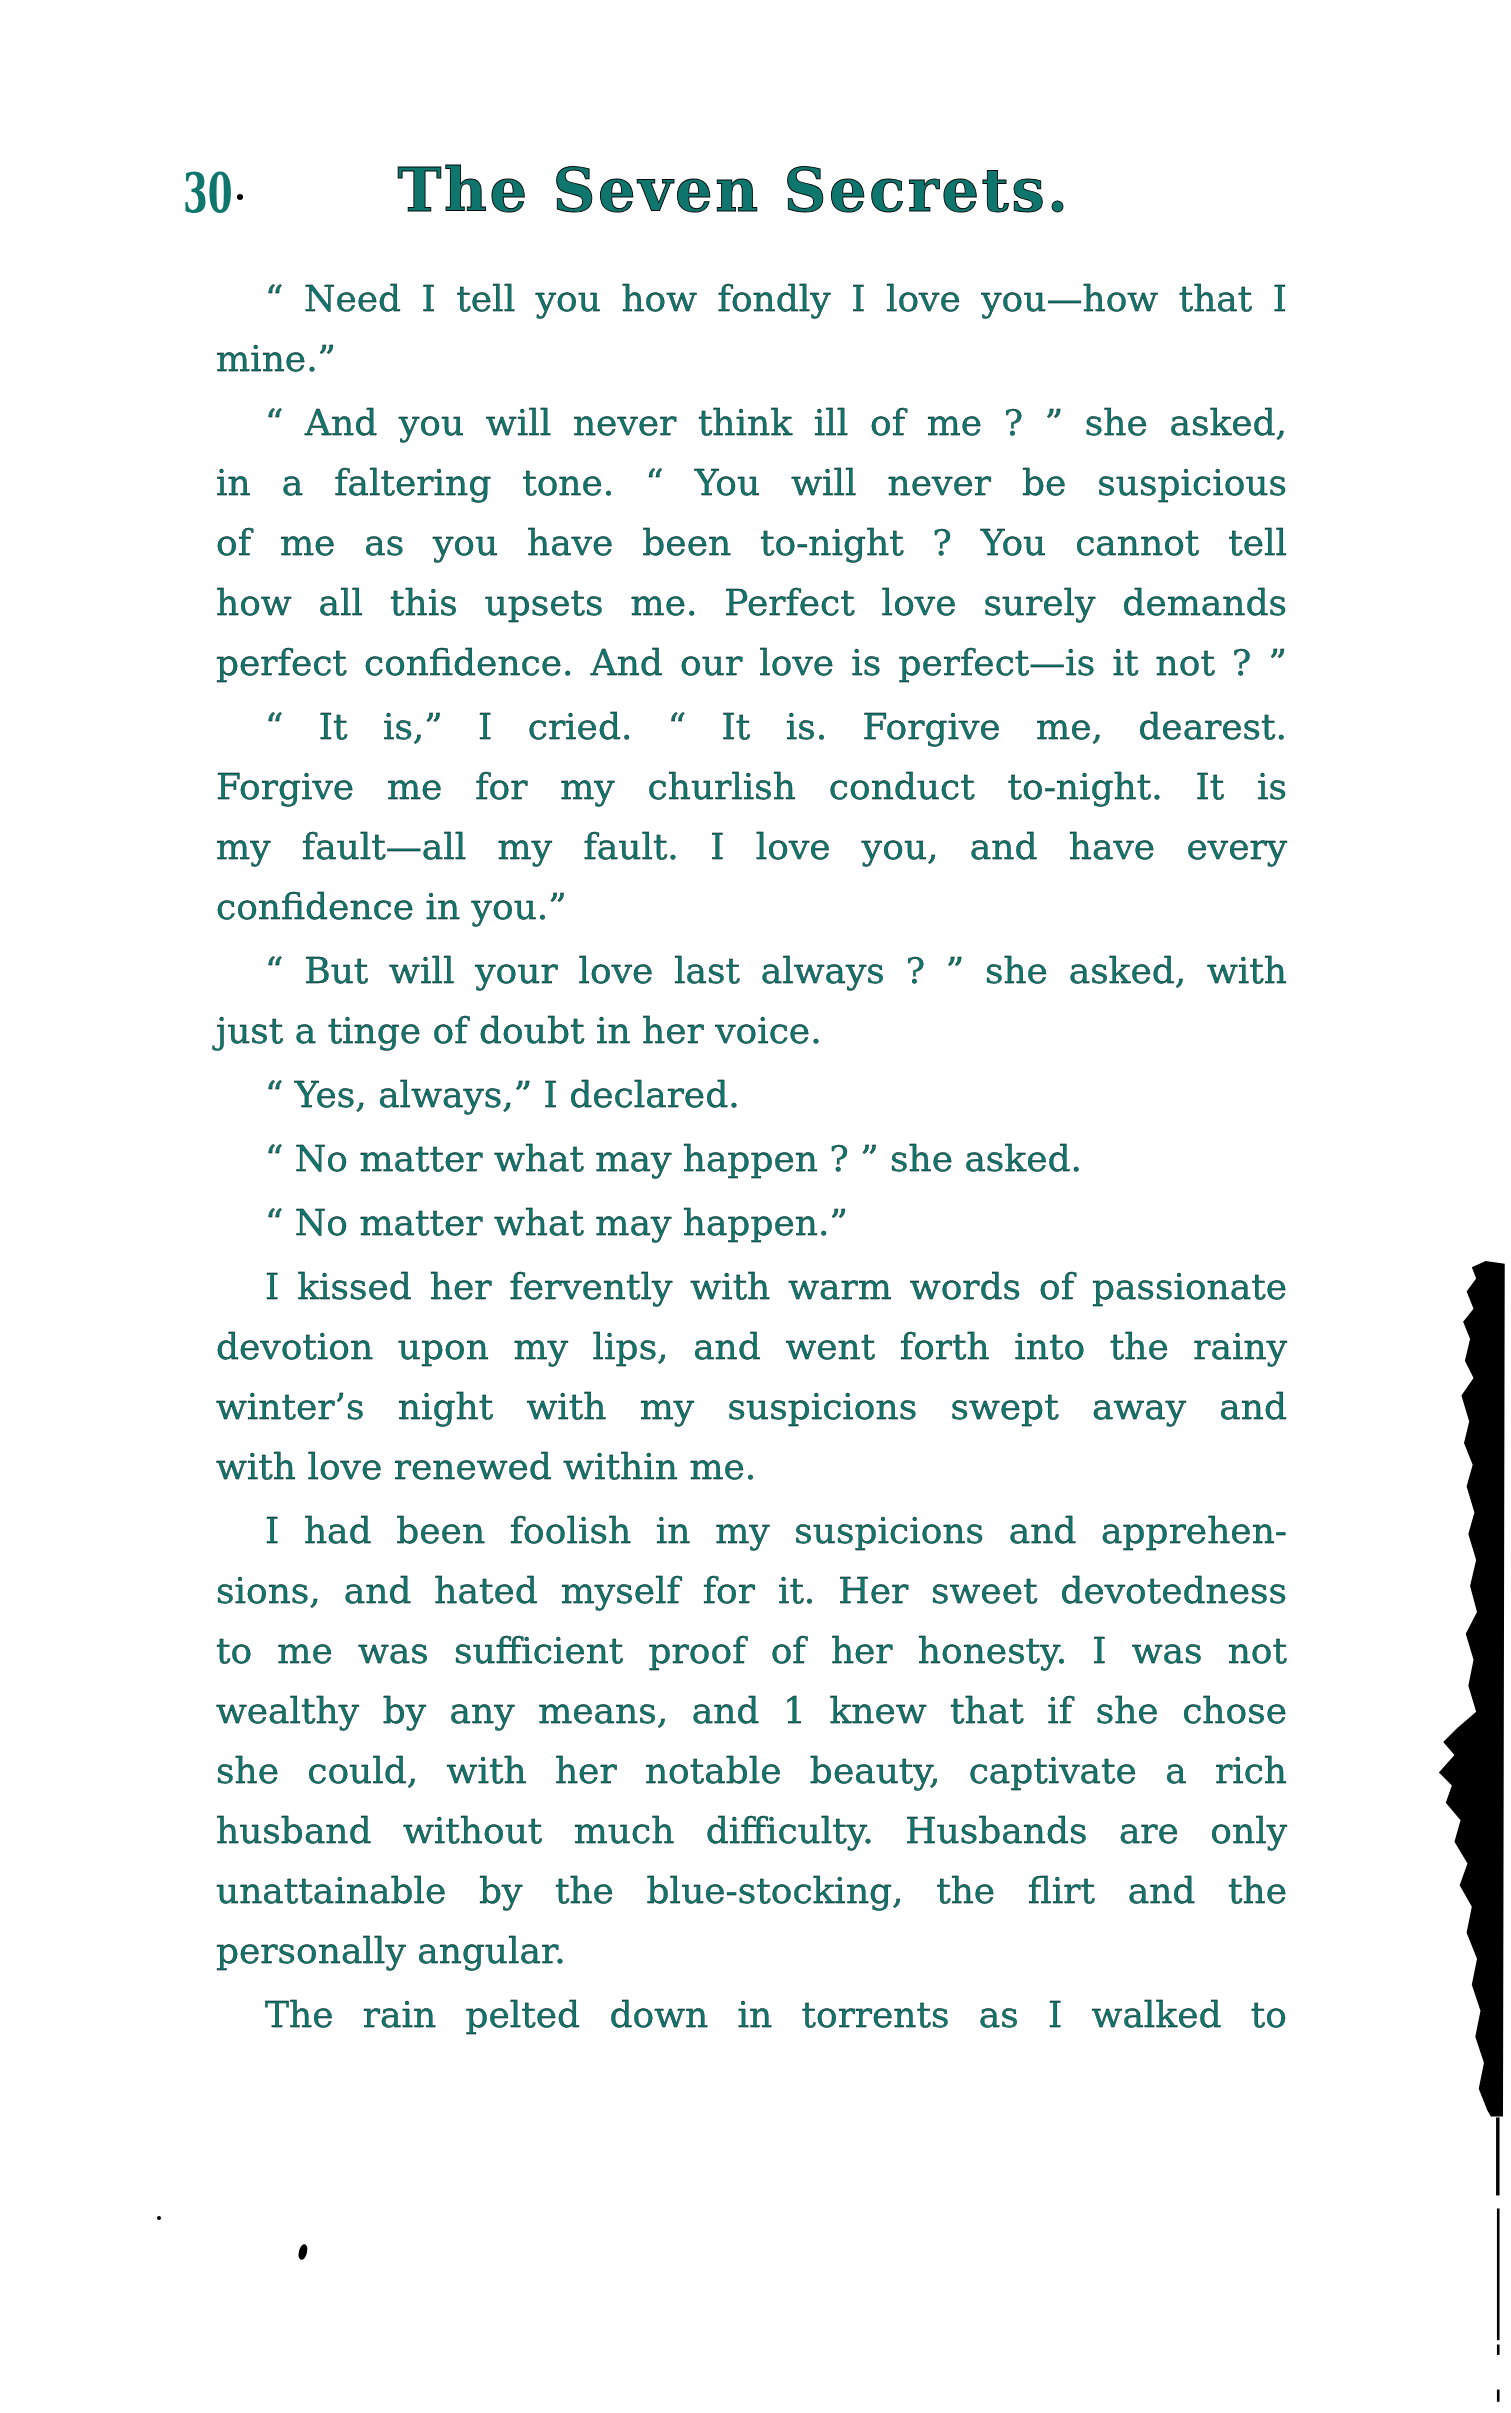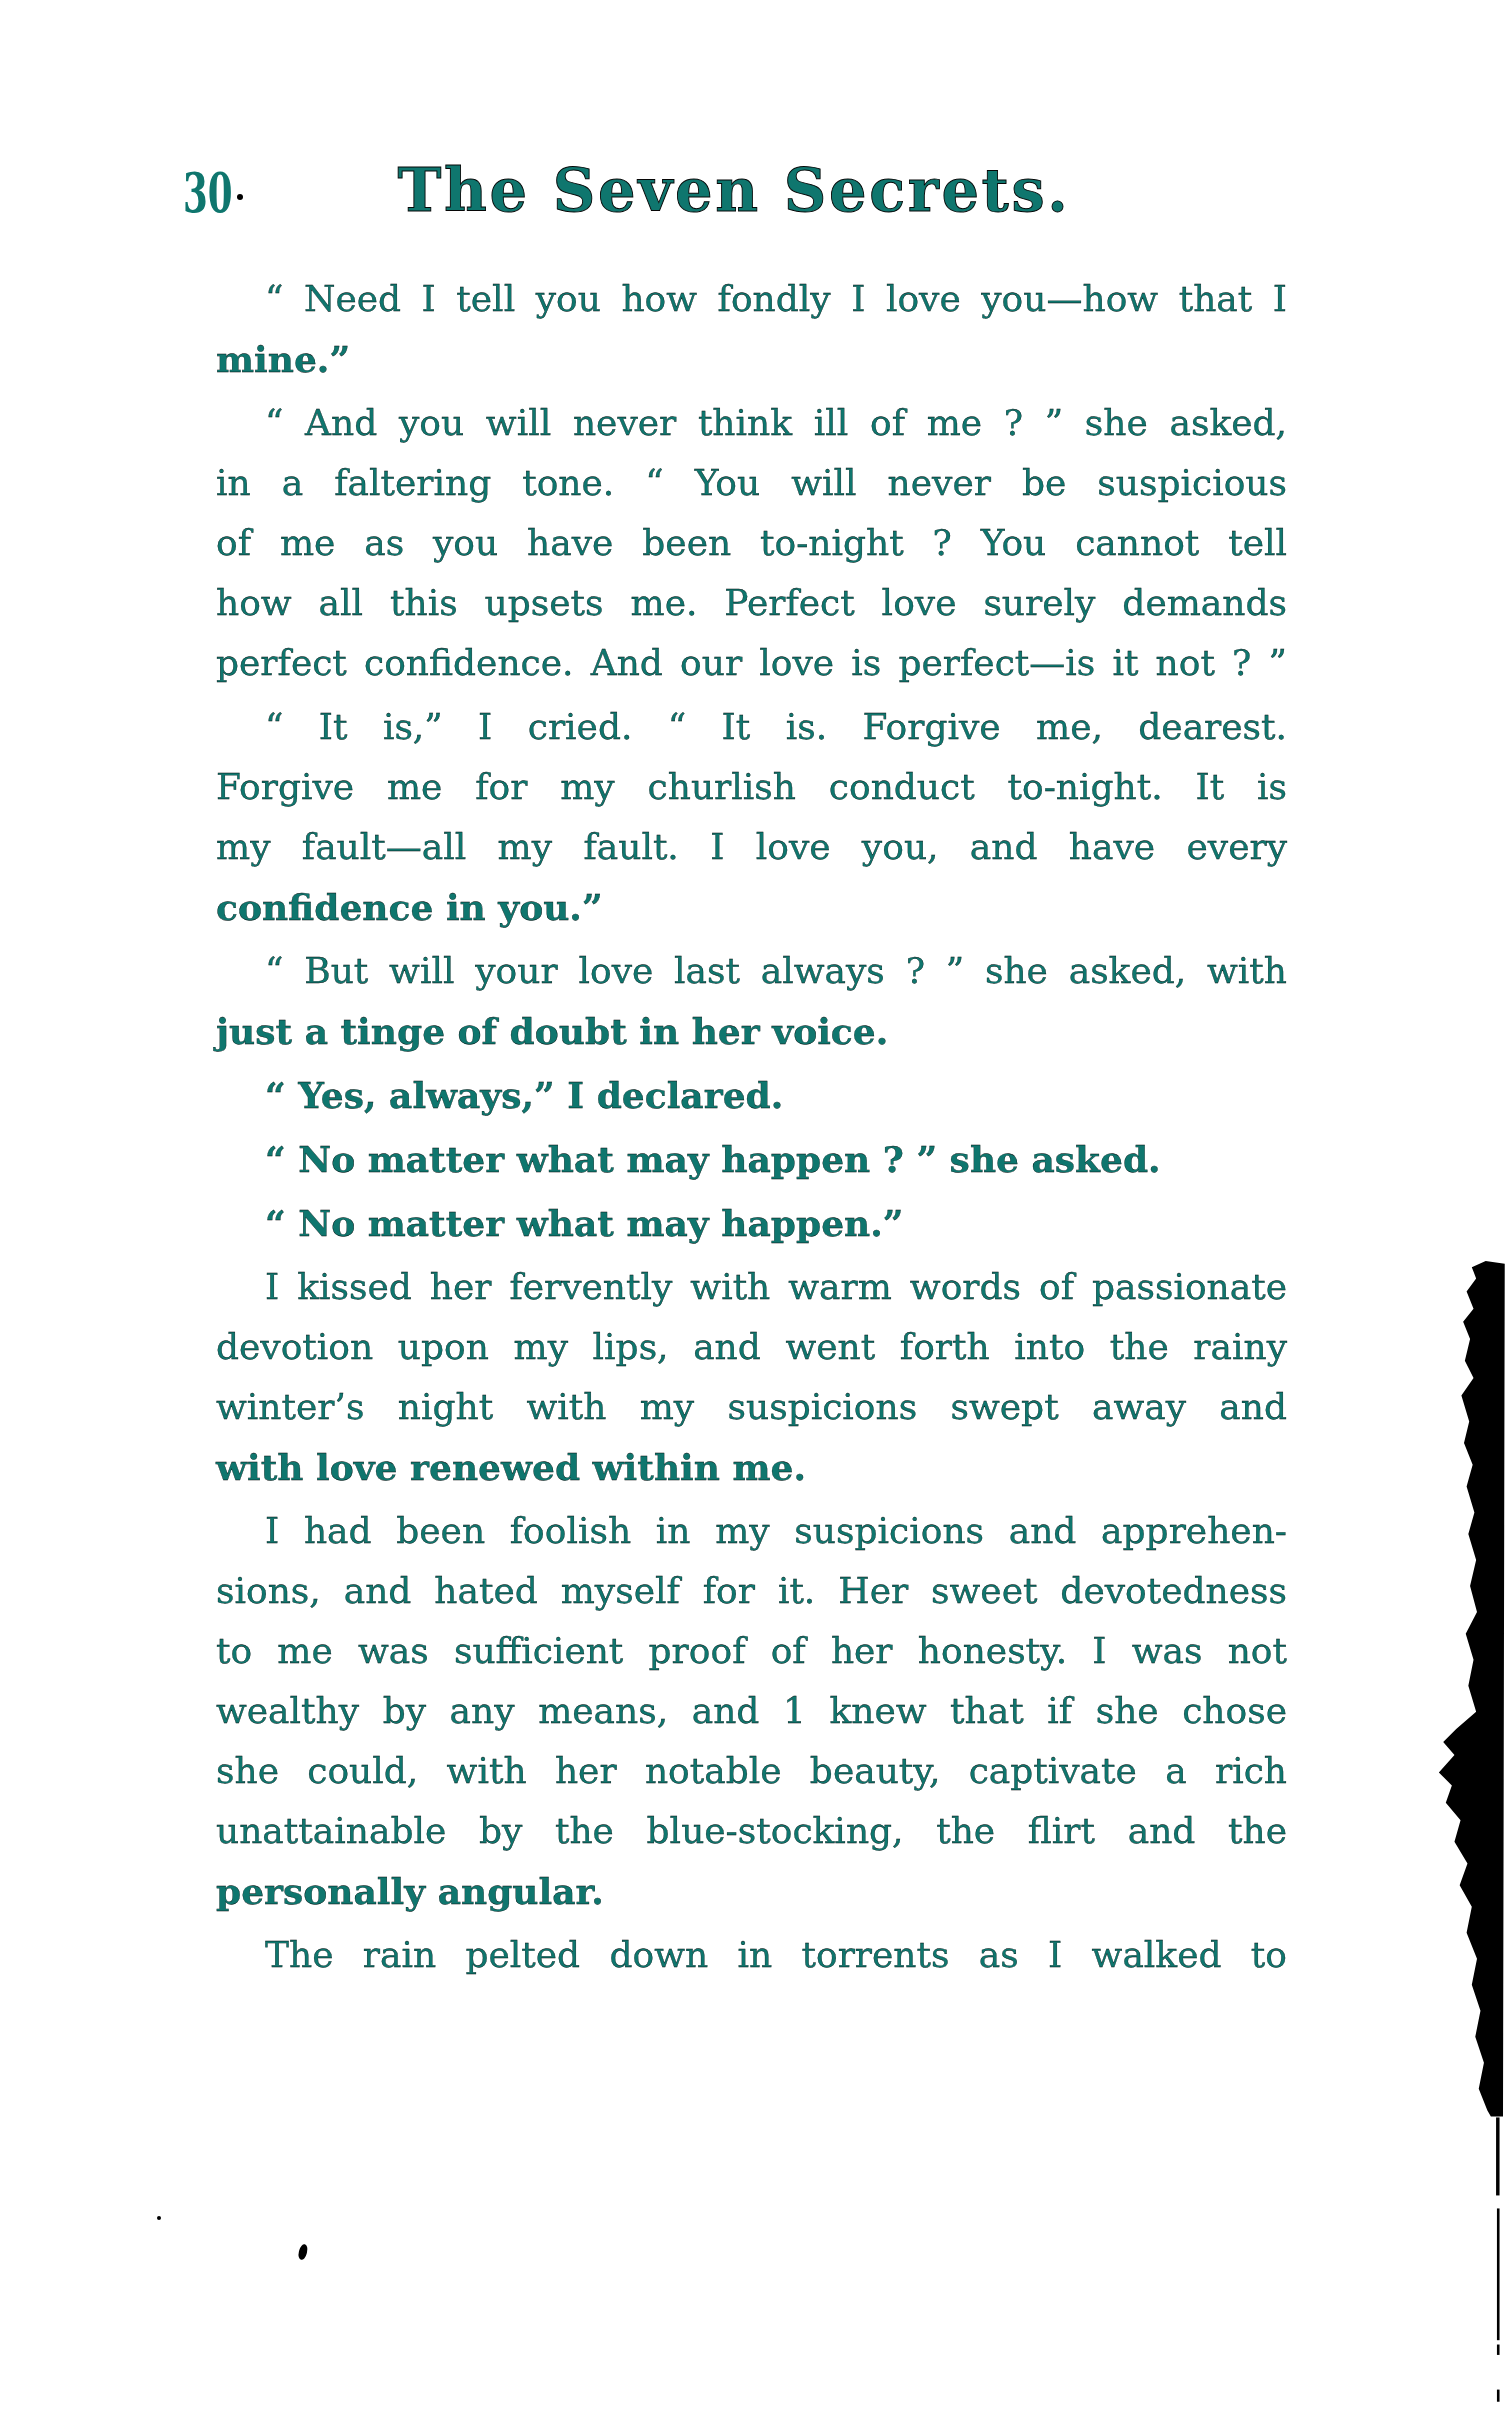--- a/index.html
+++ b/index.html
@@ -28,21 +28,21 @@
     font-size:36px;line-height:60px;
     -webkit-text-stroke:0.3px #060606;
   }
   .paragraph{margin:4px;padding:0;}
   .line{
     height:60px;overflow:visible;
     text-align:justify;
     text-align-last:justify;
   }
   .line.first{padding-left:49px;}
-  .line.last{text-align-last:left;font-weight:bold;}
+  .line.last{text-align-last:left;}
   .ink-speck{position:absolute;background:#000;border-radius:50%;}
   .speck-a{left:237px;top:194px;width:6px;height:6px;}
   .speck-b{left:157px;top:2216px;width:4.3px;height:4.3px;}
   .speck-c{left:299px;top:2244px;width:7.8px;height:15.6px;border-radius:4.3px/7.8px;transform:rotate(14deg);}
   .scan-artifact{position:absolute;left:1430px;top:1255px;width:81px;height:1158px;}
 </style>
 </head>
 <body>
 
 <div id="page">
@@ -87,20 +87,21 @@
         <div class="line">devotion upon my lips, and went forth into the rainy</div>
         <div class="line">winter’s night with my suspicions swept away and</div>
         <div class="line last">with love renewed within me.</div>
       </div>
       <div class="paragraph">
         <div class="line first">I had been foolish in my suspicions and apprehen-</div>
         <div class="line">sions, and hated myself for it.  Her sweet devotedness</div>
         <div class="line">to me was sufficient proof of her honesty.  I was not</div>
         <div class="line">wealthy by any means, and 1 knew that if she chose</div>
         <div class="line">she could, with her notable beauty, captivate a rich</div>
+        <div class="line">husband without much difficulty.  Husbands are only</div>
         <div class="line">unattainable by the blue-stocking, the flirt and the</div>
         <div class="line last">personally angular.</div>
       </div>
       <div class="paragraph">
         <div class="line first">The rain pelted down in torrents as I walked to</div>
       </div>
     </div>
 
   <div class="ink-speck speck-a"></div>
   <div class="ink-speck speck-b"></div>

